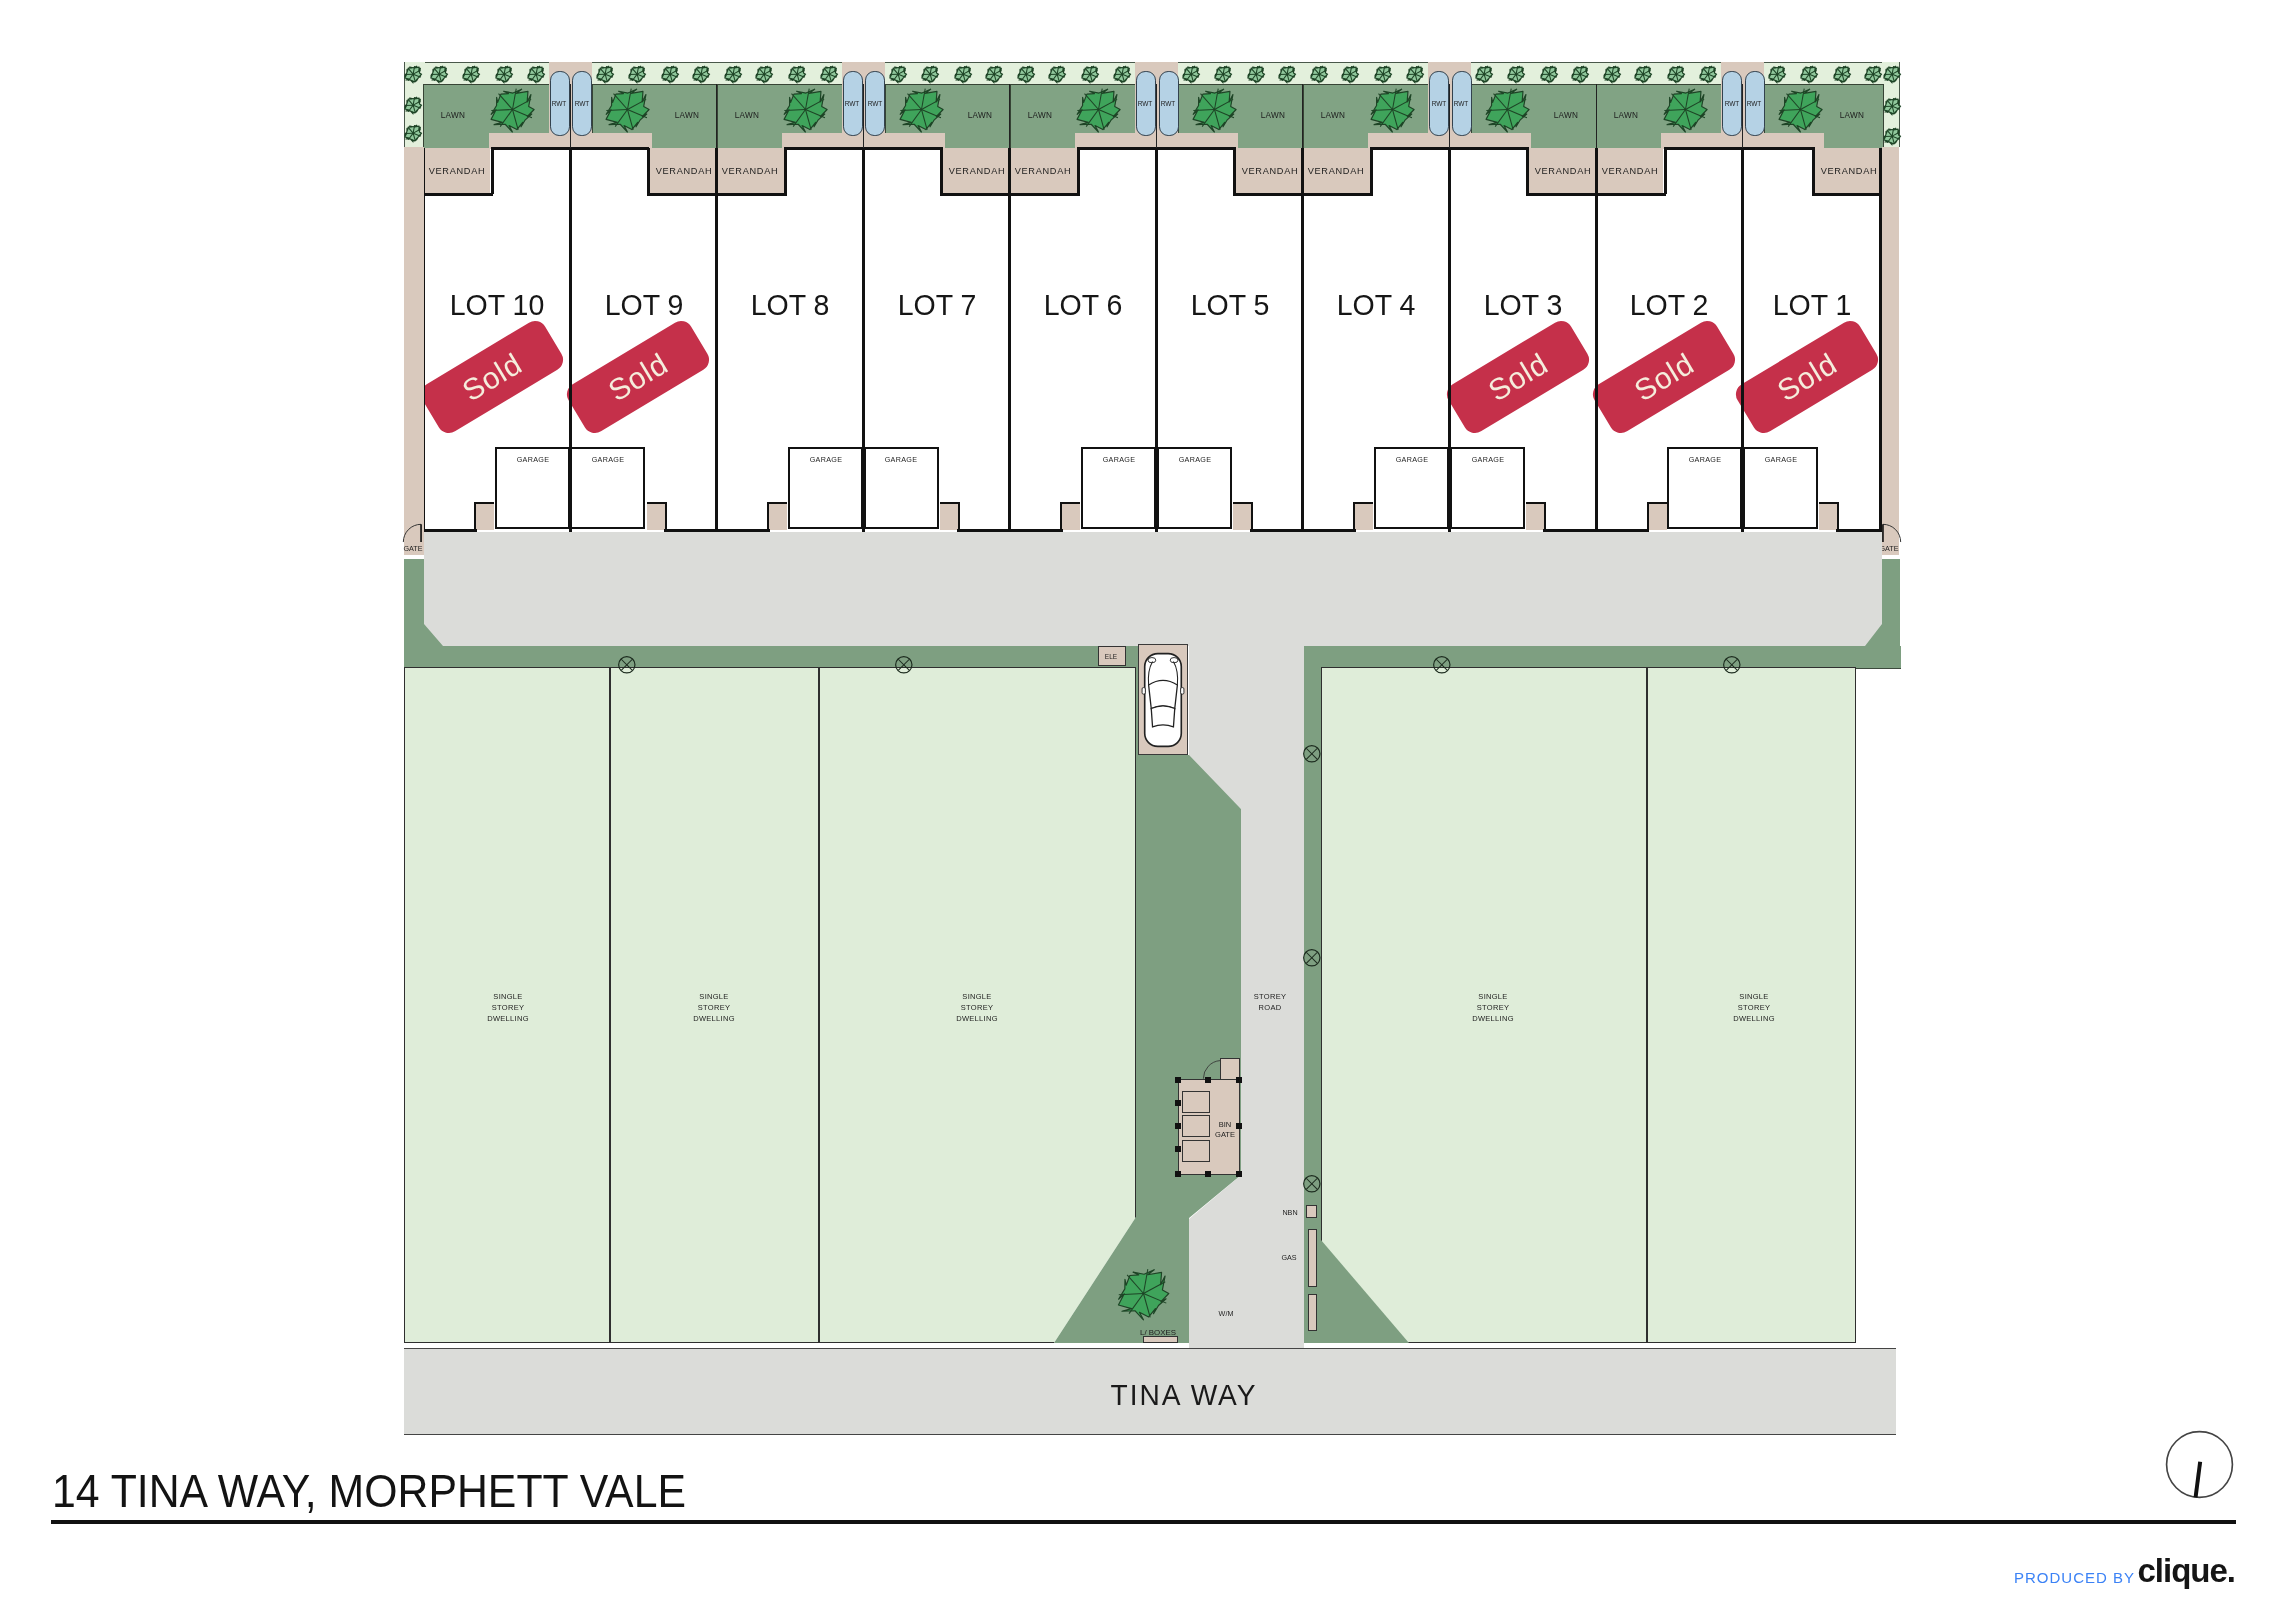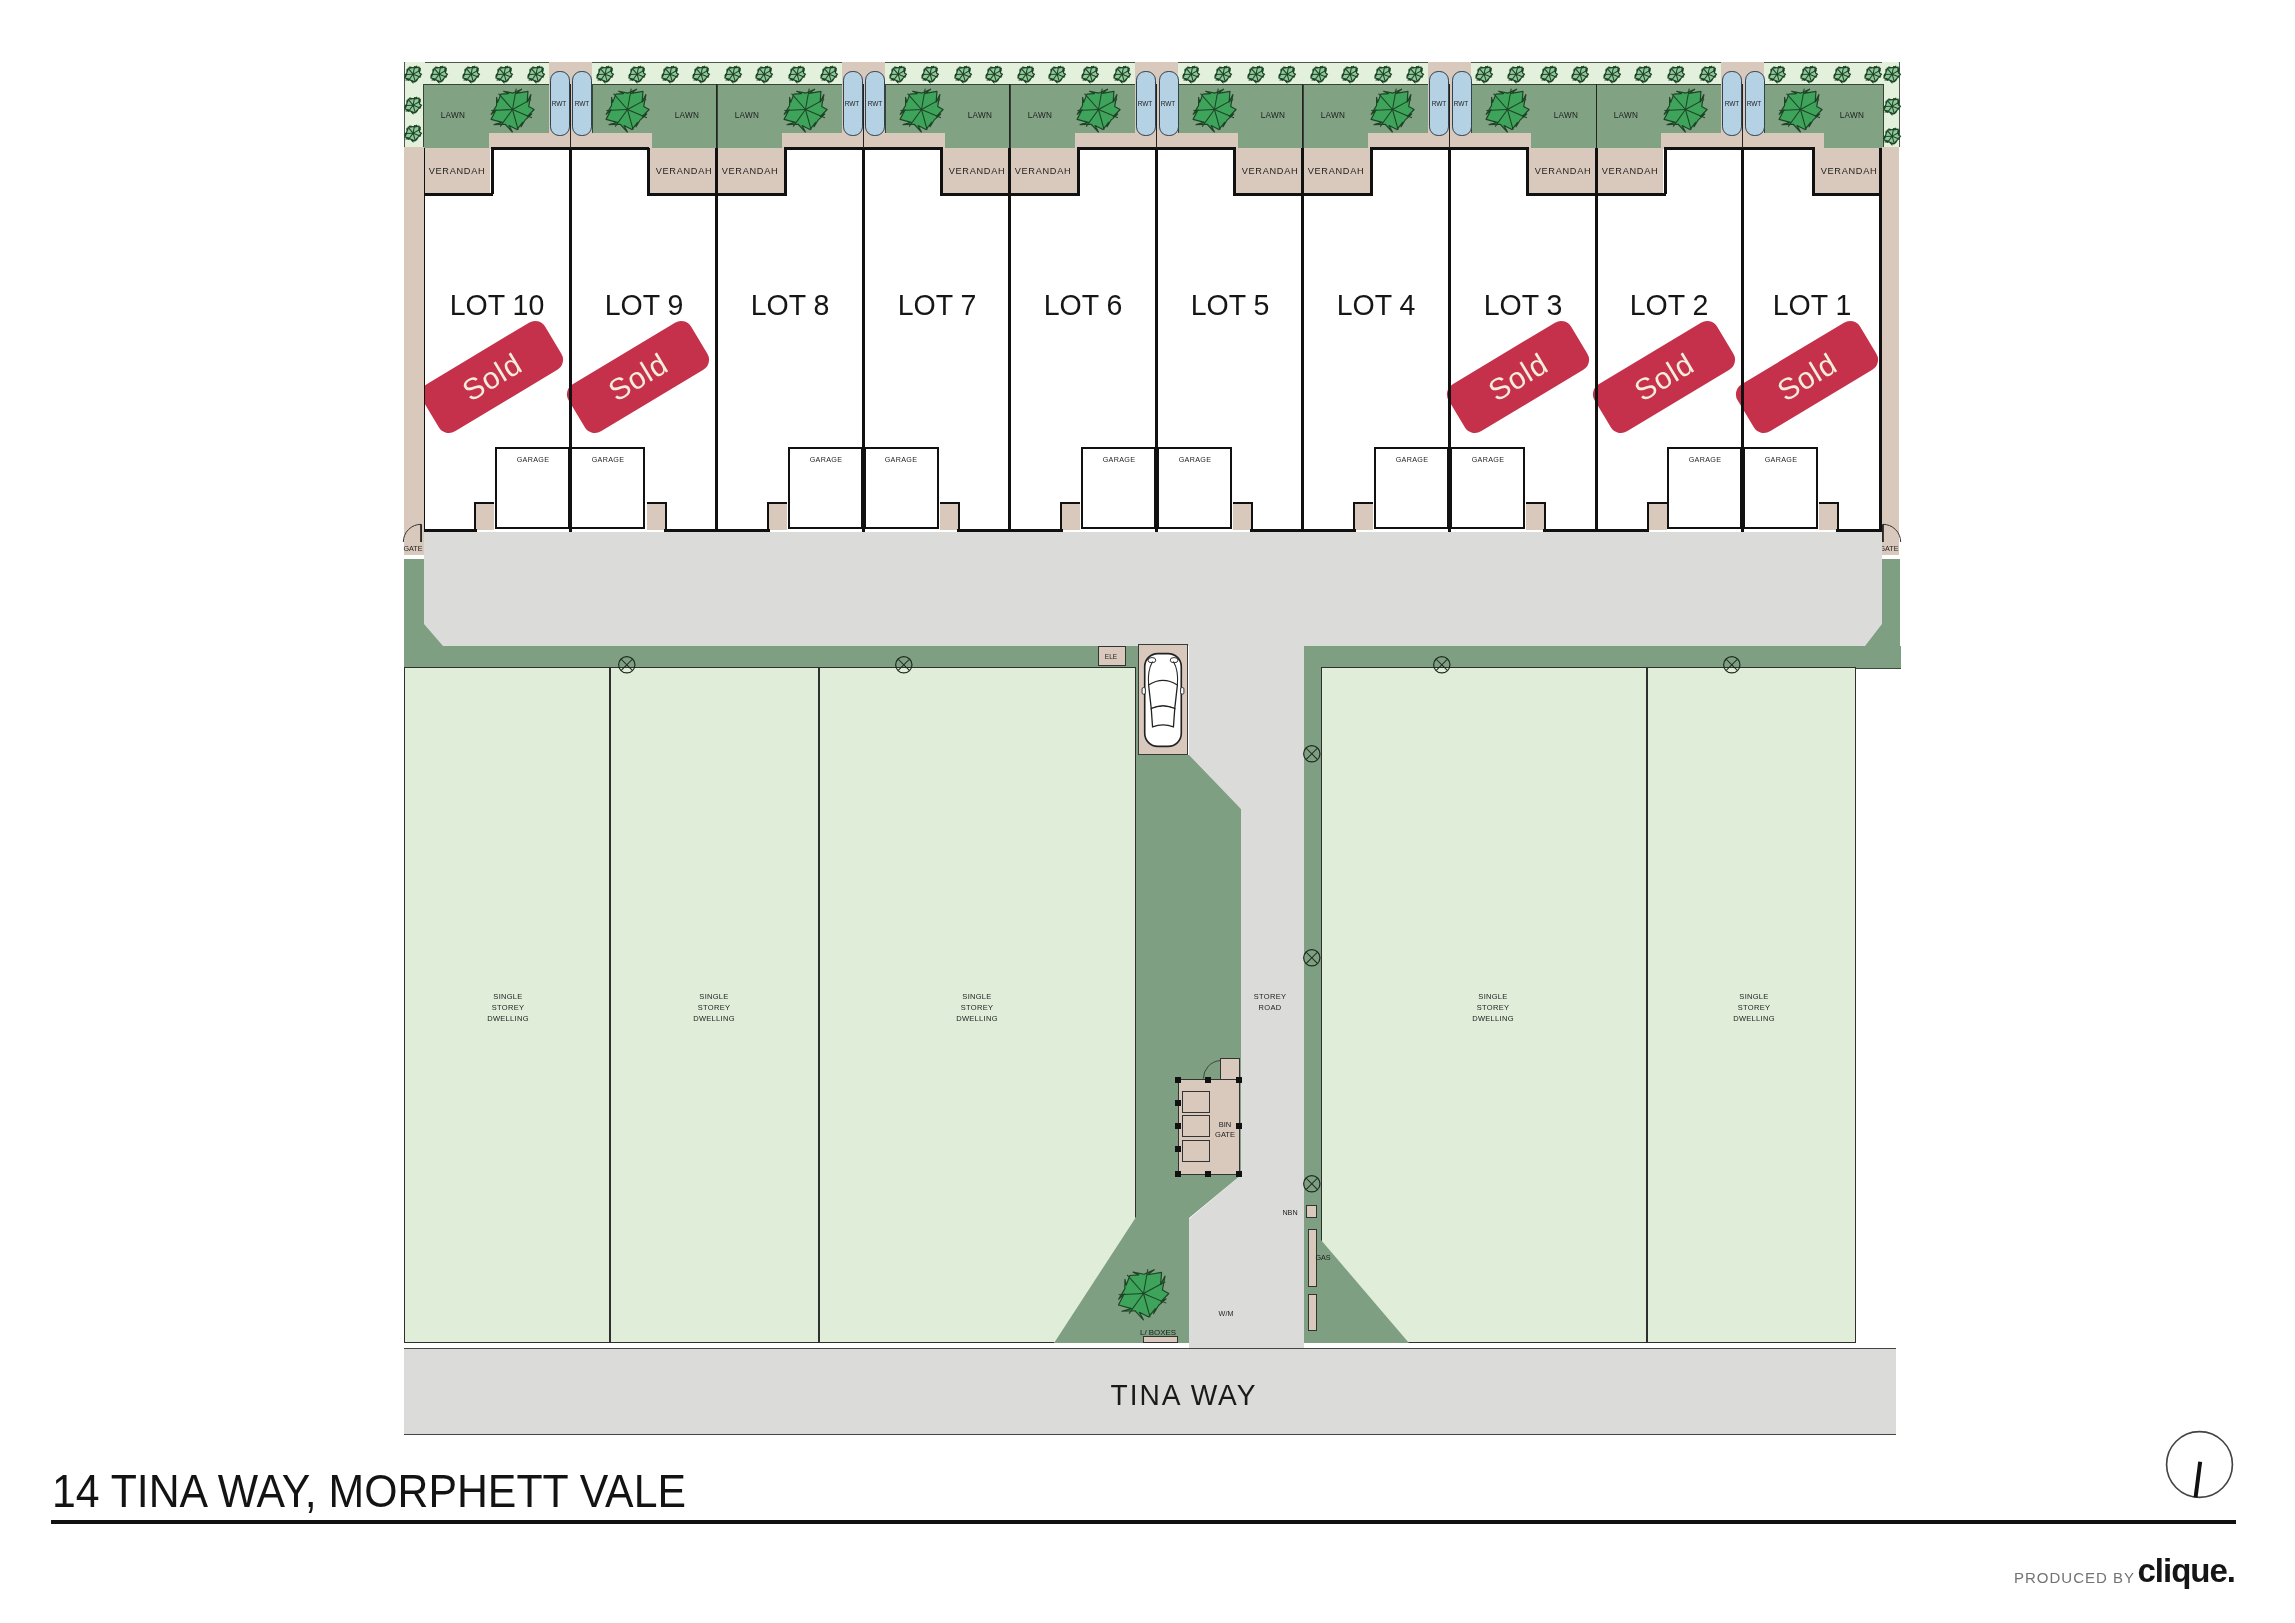--- a/index.html
+++ b/index.html
@@ -12,21 +12,21 @@
   .c{transform:translate(-50%,-50%);}
   .lot-name{font-size:30px;letter-spacing:0px;color:#161616;transform:translate(-50%,-50%) scaleX(.95);}
   .dwl{font-size:7.5px;letter-spacing:0.3px;text-align:center;line-height:11px;}
   .sold{position:absolute;width:143px;height:55px;border-radius:11.8px;
         display:flex;align-items:center;justify-content:center;
         transform:translate(-50%,-50%) rotate(-31deg);}
   .sold span{font-size:30px;letter-spacing:0.7px;}
   svg{position:absolute;overflow:visible;}
   #title{font-size:46px;color:#131313;transform:scaleX(.93);transform-origin:left;}
   #street-label{font-size:29px;letter-spacing:2px;color:#1a1a1a;transform:translate(-50%,-50%) scaleX(.97);}
-  #produced-by{font-size:15px;letter-spacing:1px;color:#737373;}
+  #produced-by{font-size:15px;letter-spacing:1px;color:#3b82f6;}
   #brand{font-size:33px;font-weight:700;letter-spacing:-1px;color:#151515;}
 </style>
 </head>
 <body>
 
 <div id="plan">
     <div class="abs" style="left: 423px; top: 84px; width: 1459px; height: 65px; background: rgb(217, 201, 189);"></div>
     <div class="abs" style="left: 404px; top: 62px; width: 1495px; height: 21.6px; background: rgb(227, 240, 220); border-top: 1px solid rgb(73, 88, 74); border-bottom: 0.7px solid rgb(108, 125, 109);"></div>
     <div class="abs" style="left: 404px; top: 62px; width: 19.6px; height: 85px; background: rgb(227, 240, 220); border-left: 1px solid rgb(73, 88, 74);"></div>
     <div class="abs" style="left: 1882px; top: 62px; width: 17px; height: 85px; background: rgb(227, 240, 220); border-right: 1px solid rgb(73, 88, 74);"></div>
@@ -888,21 +888,21 @@
       <line x1="42" y1="42" x2="17.0" y2="13.6" stroke="#1E4426" stroke-width="1.6"></line>
       <line x1="42" y1="42" x2="48.6" y2="4.8" stroke="#1E4426" stroke-width="1.6"></line>
       <line x1="42" y1="42" x2="75.2" y2="24.0" stroke="#1E4426" stroke-width="1.6"></line>
     </svg>
     <div class="lbl c" style="left: 1158px; top: 1332px; font-size: 7.9px;">L/ BOXES</div>
     <div class="abs" style="left: 1143px; top: 1336px; width: 35px; height: 7.2px; background: rgb(217, 201, 189); border: 1px solid rgb(51, 51, 51); box-sizing: border-box;"></div>
     <div class="abs" style="left: 1306px; top: 1205px; width: 11px; height: 13px; background: rgb(217, 201, 189); border: 1px solid rgb(51, 51, 51); box-sizing: border-box;"></div>
     <div class="abs" style="left: 1308px; top: 1229px; width: 9.2px; height: 58px; background: rgb(217, 201, 189); border: 1px solid rgb(51, 51, 51); box-sizing: border-box;"></div>
     <div class="abs" style="left: 1308px; top: 1294px; width: 9.2px; height: 37px; background: rgb(217, 201, 189); border: 1px solid rgb(51, 51, 51); box-sizing: border-box;"></div>
     <div class="lbl c" style="left: 1290px; top: 1212px; font-size: 7.2px;">NBN</div>
-    <div class="lbl c" style="left: 1289px; top: 1257px; font-size: 7.2px; margin-left: 34px;">GAS</div>
+    <div class="lbl c" style="left: 1289px; top: 1257px; font-size: 7.2px;">GAS</div>
     <div class="lbl c" style="left: 1226px; top: 1313px; font-size: 7.2px;">W/M</div>
     <div class="lbl dwl c" style="left: 1270px; top: 1002px;">
       <div>STOREY</div>
       <div>ROAD</div>
     </div>
     <svg width="19.6" height="19.6" viewBox="0 0 30 30" style="left: 617px; top: 655px; position: absolute;">
       <circle cx="15" cy="15" r="12.5" fill="none" stroke="#1c2b1e" stroke-width="1.8"></circle>
       <line x1="6.5" y1="6.5" x2="23.5" y2="23.5" stroke="#1c2b1e" stroke-width="1.6"></line>
       <line x1="23.5" y1="6.5" x2="6.5" y2="23.5" stroke="#1c2b1e" stroke-width="1.6"></line>
     </svg>

